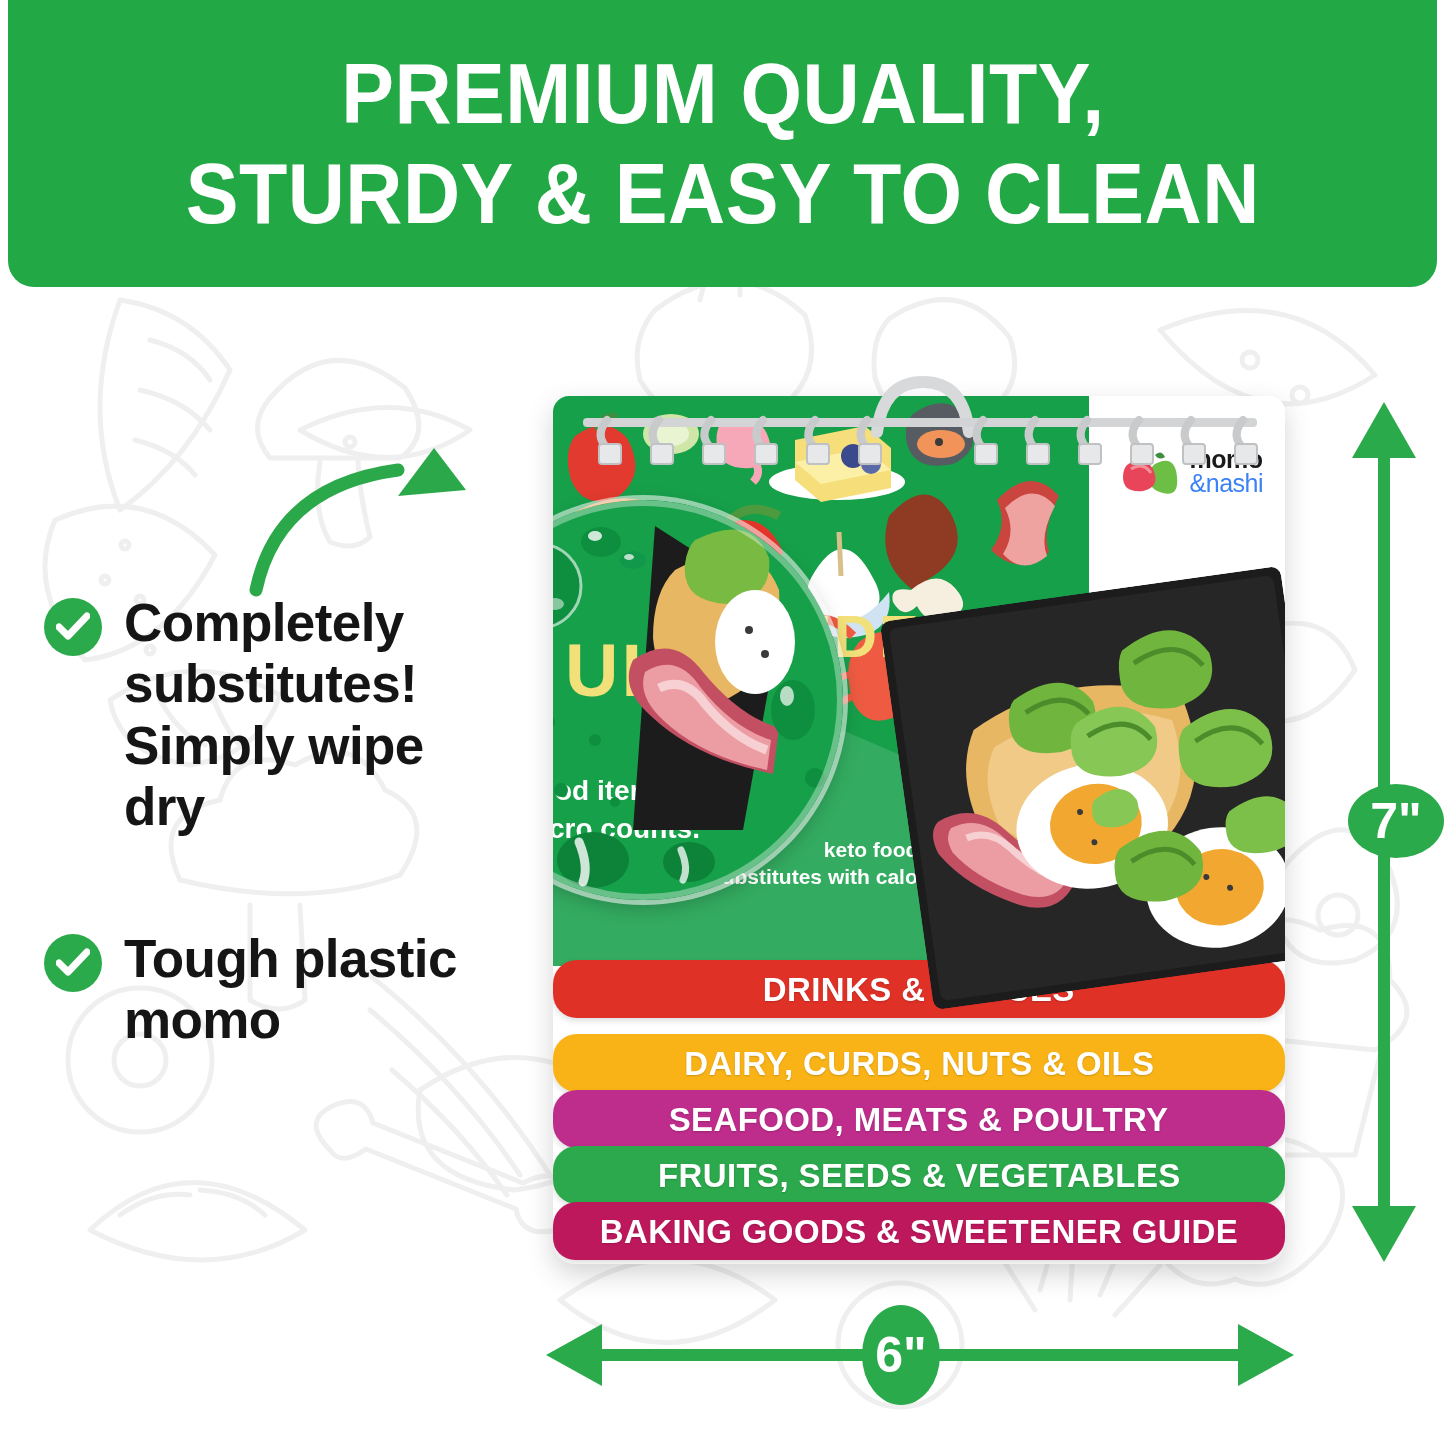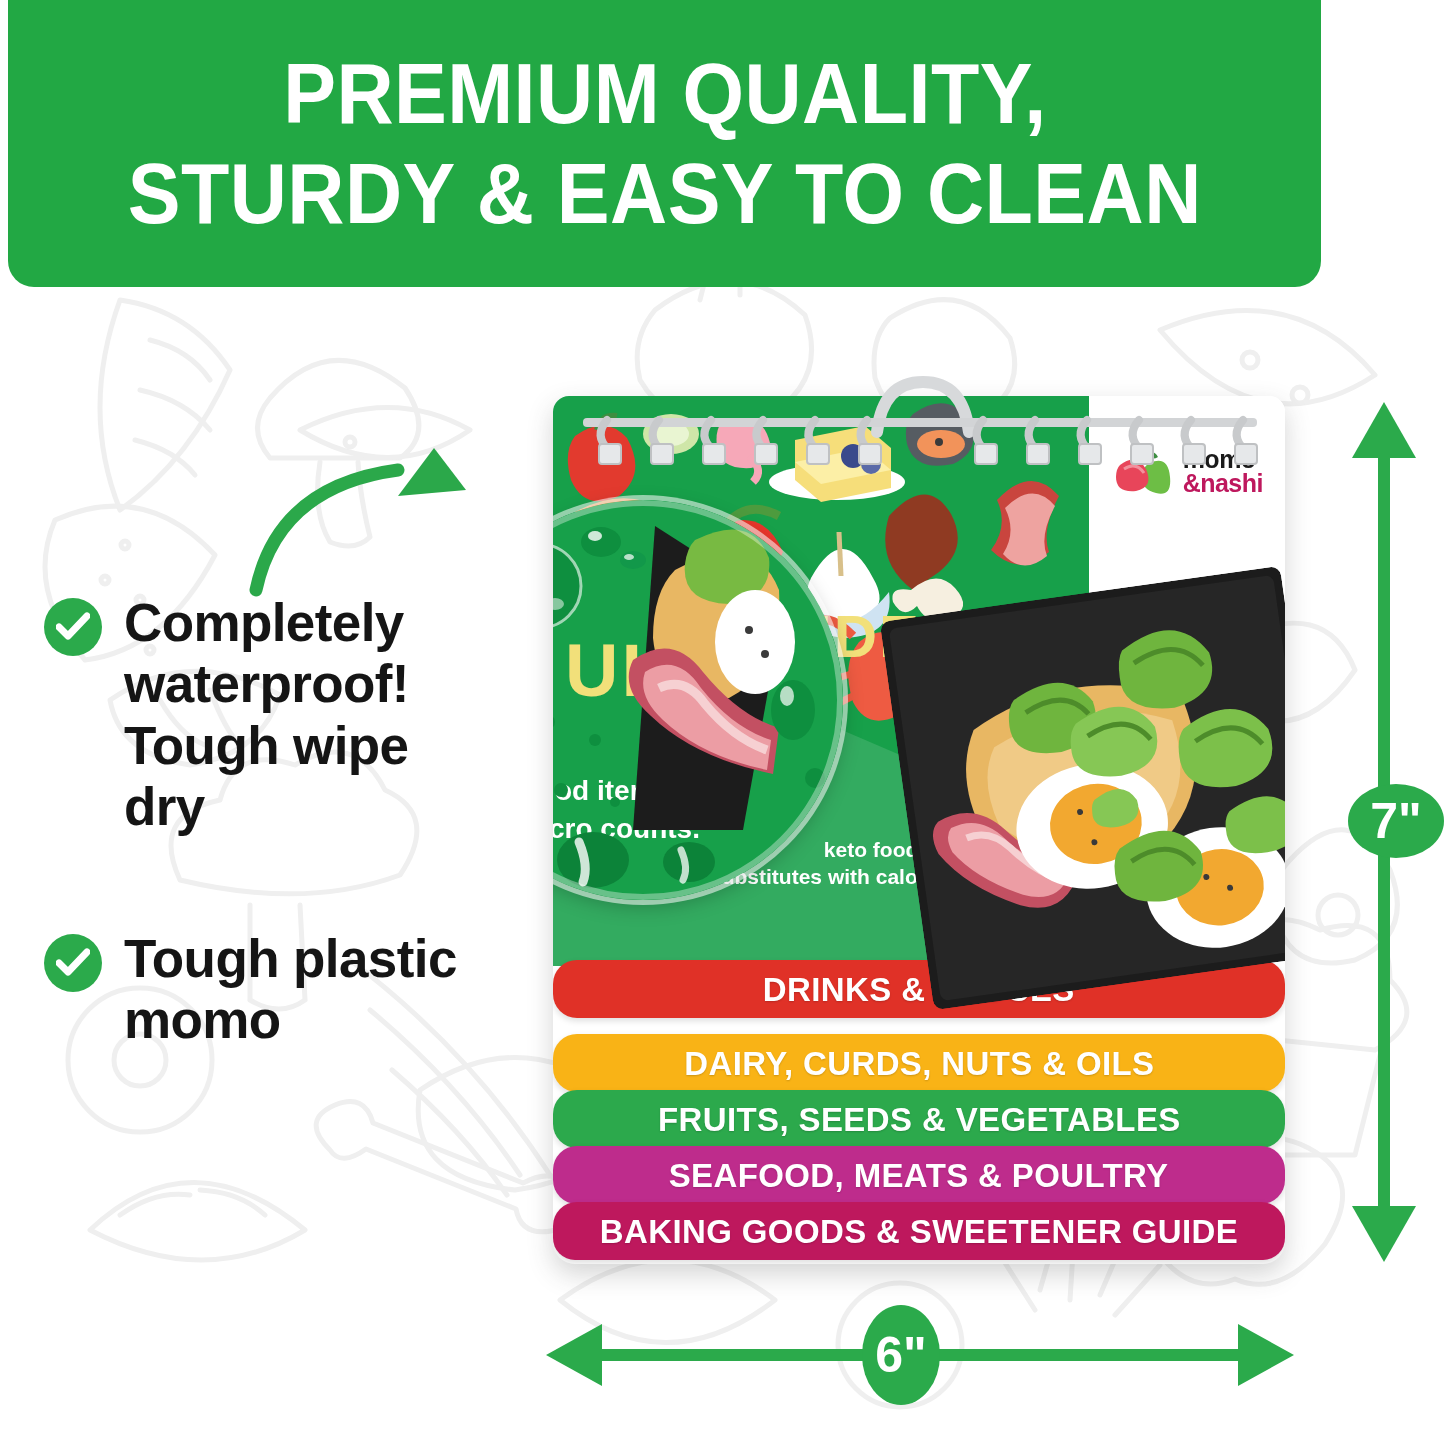--- a/index.html
+++ b/index.html
@@ -8,21 +8,21 @@
     background:#ffffff;
     font-family:"Liberation Sans", sans-serif;
     position:relative;
   }
 
   
   #bg-doodles{position:absolute;inset:0;z-index:0;pointer-events:none;}
 
   
   #header-banner{
-    position:absolute;left:8px;top:0;width:1313px;height:287px;
+    position:absolute;left:8px;top:0;width:1429px;height:287px;
     background:#22A844;
     border-radius:0 0 26px 26px;
     z-index:3;
     display:flex;flex-direction:column;align-items:center;justify-content:center;
   }
   .hdr-line{
     color:#ffffff;
     font-family:"Liberation Sans Narrow","Liberation Sans",sans-serif;
     font-weight:bold;
     font-size:86px;
@@ -108,21 +108,21 @@
     font-weight:bold;font-size:34px;letter-spacing:0.4px;
     white-space:nowrap;transform:scaleX(0.97);
     text-shadow:0 1px 2px rgba(0,0,0,0.18);
   }
   .tab.t5{border-radius:24px 24px 22px 22px;}
 
   
   #logo{position:absolute;right:22px;top:52px;display:flex;align-items:center;z-index:7;}
   #logo .logo-text{margin-left:9px;line-height:0.95;}
   #logo .logo-l1{font-size:25px;font-weight:bold;color:#1a1a1a;letter-spacing:-0.5px;}
-  #logo .logo-l2{font-size:25px;font-weight:bold;color:#be185d;letter-spacing:-0.5px;}
+  #logo .logo-l2{font-size:25px;font-weight:normal;color:#3b82f6;letter-spacing:-0.5px;}
 
   
   #spiral{position:absolute;left:-6px;top:-26px;width:744px;height:96px;z-index:9;}
 
   
   #magnifier{
     position:absolute;left:-110px;top:104px;width:400px;height:400px;
     border-radius:50%;
     overflow:hidden;
     z-index:8;
@@ -228,21 +228,21 @@
 </div>
 
 <div id="features">
 
   <div class="feature f1">
     <div class="check-badge">
       <svg width="34" height="30" viewBox="0 0 34 30">
         <path d="M3 15 L12 24 L31 4" stroke="#ffffff" stroke-width="7" fill="none" stroke-linecap="round" stroke-linejoin="round"></path>
       </svg>
     </div>
-    <div class="feature-text">Completely waterproof! Tough wipe dry</div>
+    <div class="feature-text">Completely substitutes! Simply wipe dry</div>
   </div>
 
   <div class="feature f2">
     <div class="check-badge">
       <svg width="34" height="30" viewBox="0 0 34 30">
         <path d="M3 15 L12 24 L31 4" stroke="#ffffff" stroke-width="7" fill="none" stroke-linecap="round" stroke-linejoin="round"></path>
       </svg>
     </div>
     <div class="feature-text">Tough plastic momo</div>
   </div>
@@ -447,25 +447,25 @@
       </div>
     </div>
 
     <div id="tabs">
       <div class="tab t1" style="background:#E03127;">
         <span>DRINKS &amp; SAUCES</span>
       </div>
       <div class="tab t2" style="background:#F9B316;margin-top:16px;">
         <span>DAIRY, CURDS, NUTS &amp; OILS</span>
       </div>
+      <div class="tab t3" style="background:#BE2C8C;">
+        <span>SEAFOOD, MEATS &amp; POULTRY</span>
+      </div>
       <div class="tab t4" style="background:#2CA94C;">
         <span>FRUITS, SEEDS &amp; VEGETABLES</span>
-      </div>
-      <div class="tab t3" style="background:#BE2C8C;">
-        <span>SEAFOOD, MEATS &amp; POULTRY</span>
       </div>
       <div class="tab t5" style="background:#be185d;">
         <span>BAKING GOODS &amp; SWEETENER GUIDE</span>
       </div>
     </div>
 
   </div>
 
   <svg id="spiral" width="744" height="96" viewBox="0 0 744 96">
 

